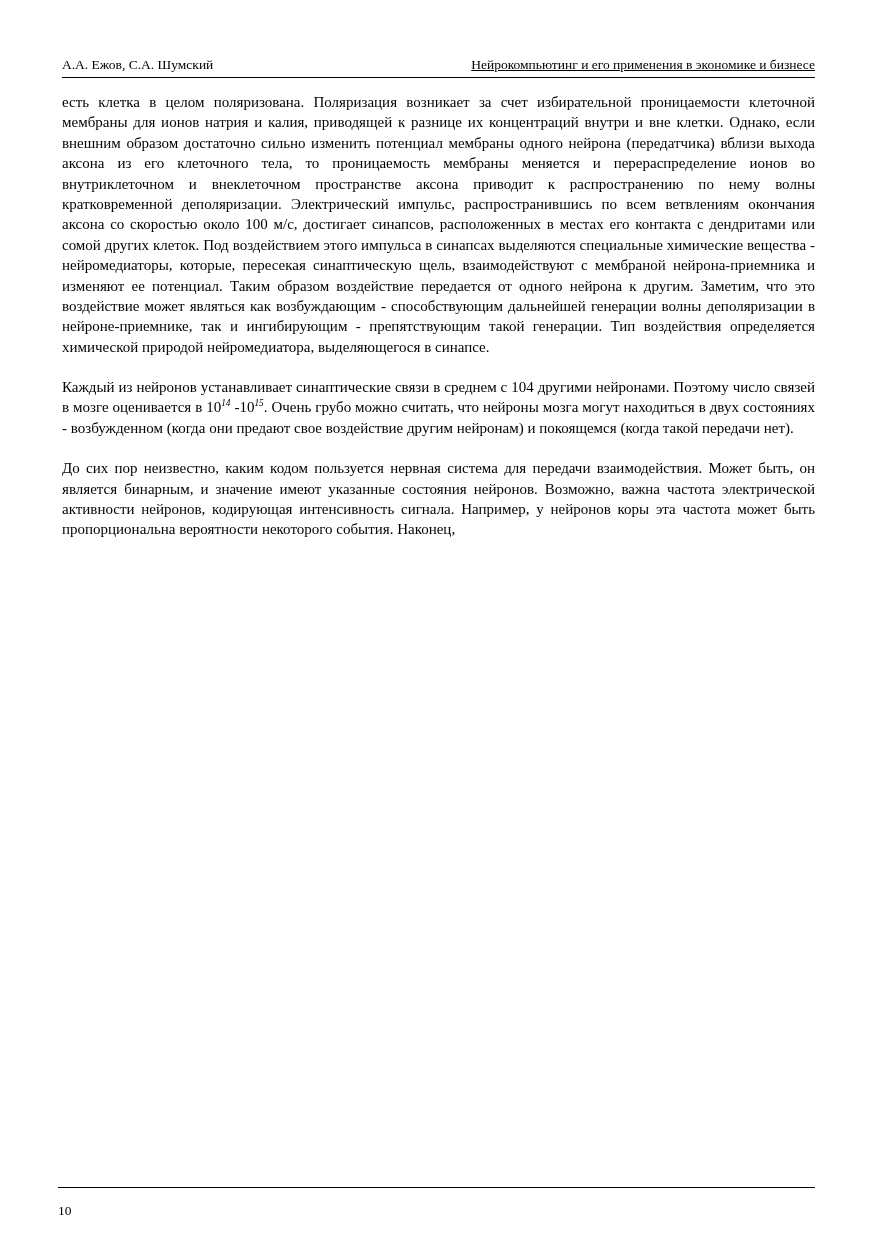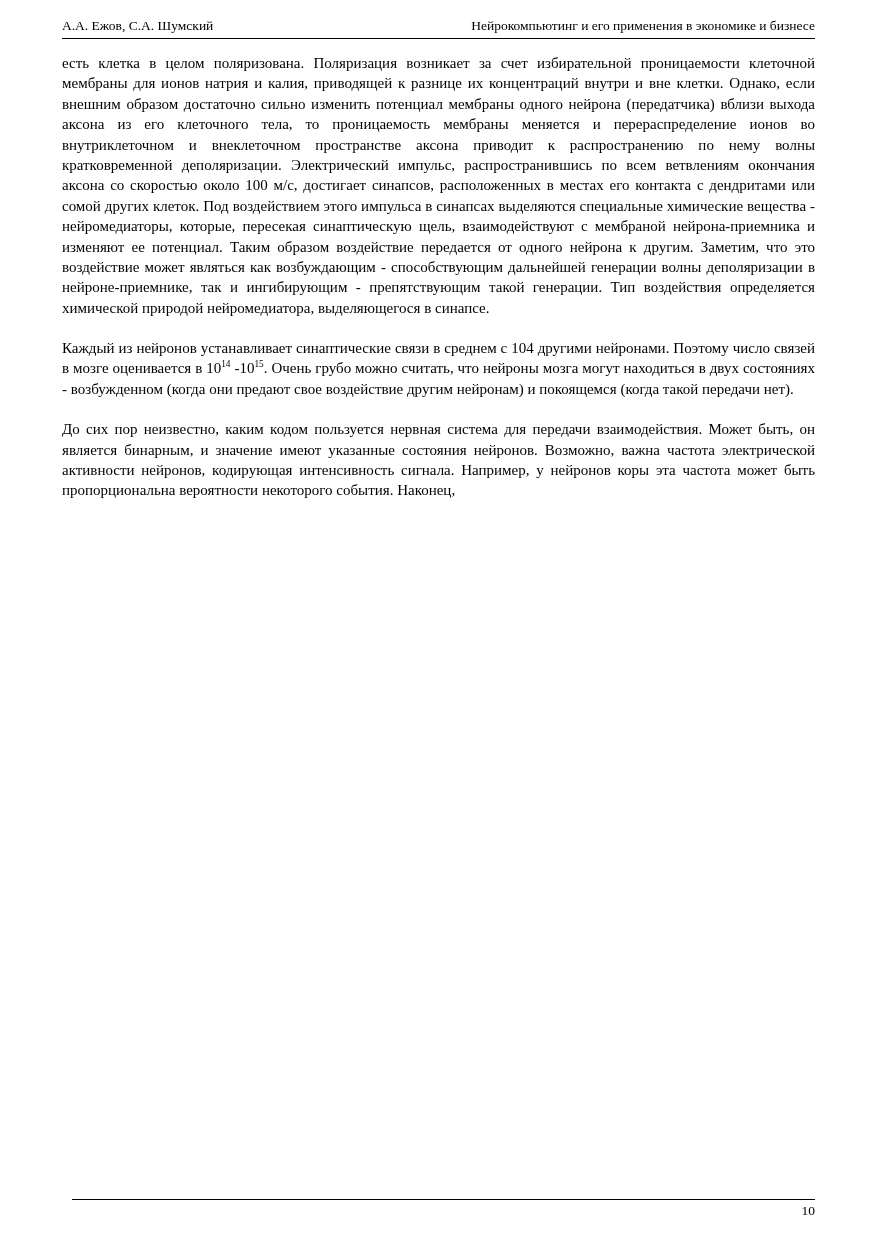--- a/index.html
+++ b/index.html
@@ -20,54 +20,57 @@
     box-sizing: border-box;
     padding: 18px 62px 0 62px;
   }
   .header {
     display: flex;
     justify-content: space-between;
     align-items: baseline;
     font-size: 13.5px;
     padding-bottom: 4px;
     border-bottom: 1.2px solid #000;
+    margin-top: 39px;
   }
   .header .left {
     white-space: nowrap;
   }
   .header .right {
     white-space: nowrap;
+    text-decoration: underline;
   }
   .content {
     padding-top: 14px;
     font-size: 15px;
     line-height: 1.36;
     text-align: justify;
     text-justify: inter-word;
   }
   p.para {
     margin: 0 0 20px 0;
     text-align: justify;
   }
   p.para:last-child {
     margin-bottom: 12px;
   }
   sup {
     font-size: 0.62em;
     vertical-align: super;
     line-height: 0;
+    font-style: italic;
   }
   .footer {
     position: absolute;
-    left: 72px;
+    left: 58px;
     right: 62px;
     bottom: 22px;
     border-top: 1.2px solid #000;
-    padding-top: 3px;
-    text-align: right;
+    padding-top: 15px;
+    text-align: left;
     font-size: 13.5px;
   }
 </style>
 </head>
 <body>
 
 <div class="page">
 
   <div class="header">
     <div class="left">А.А. Ежов, С.А. Шумский</div>

